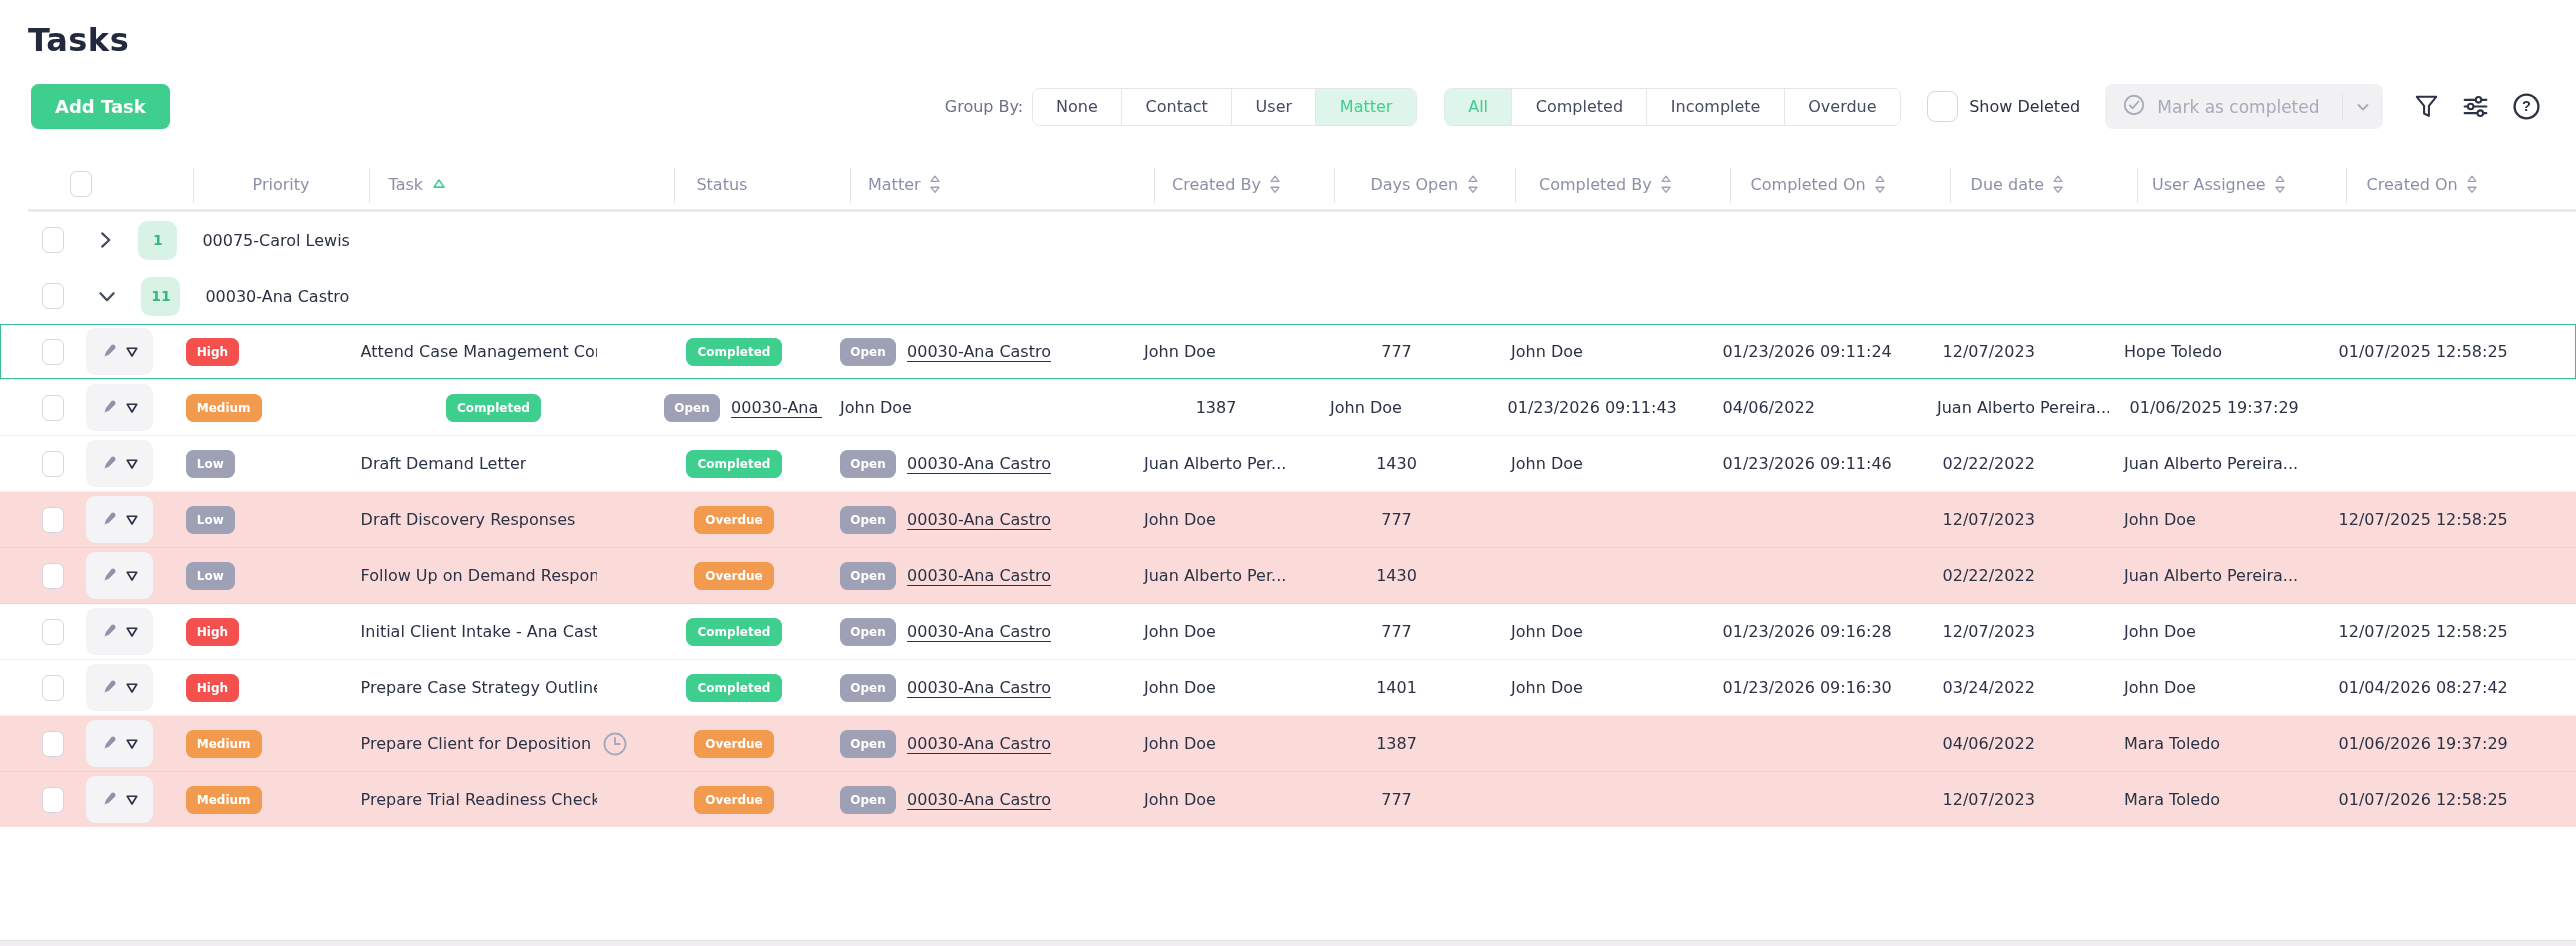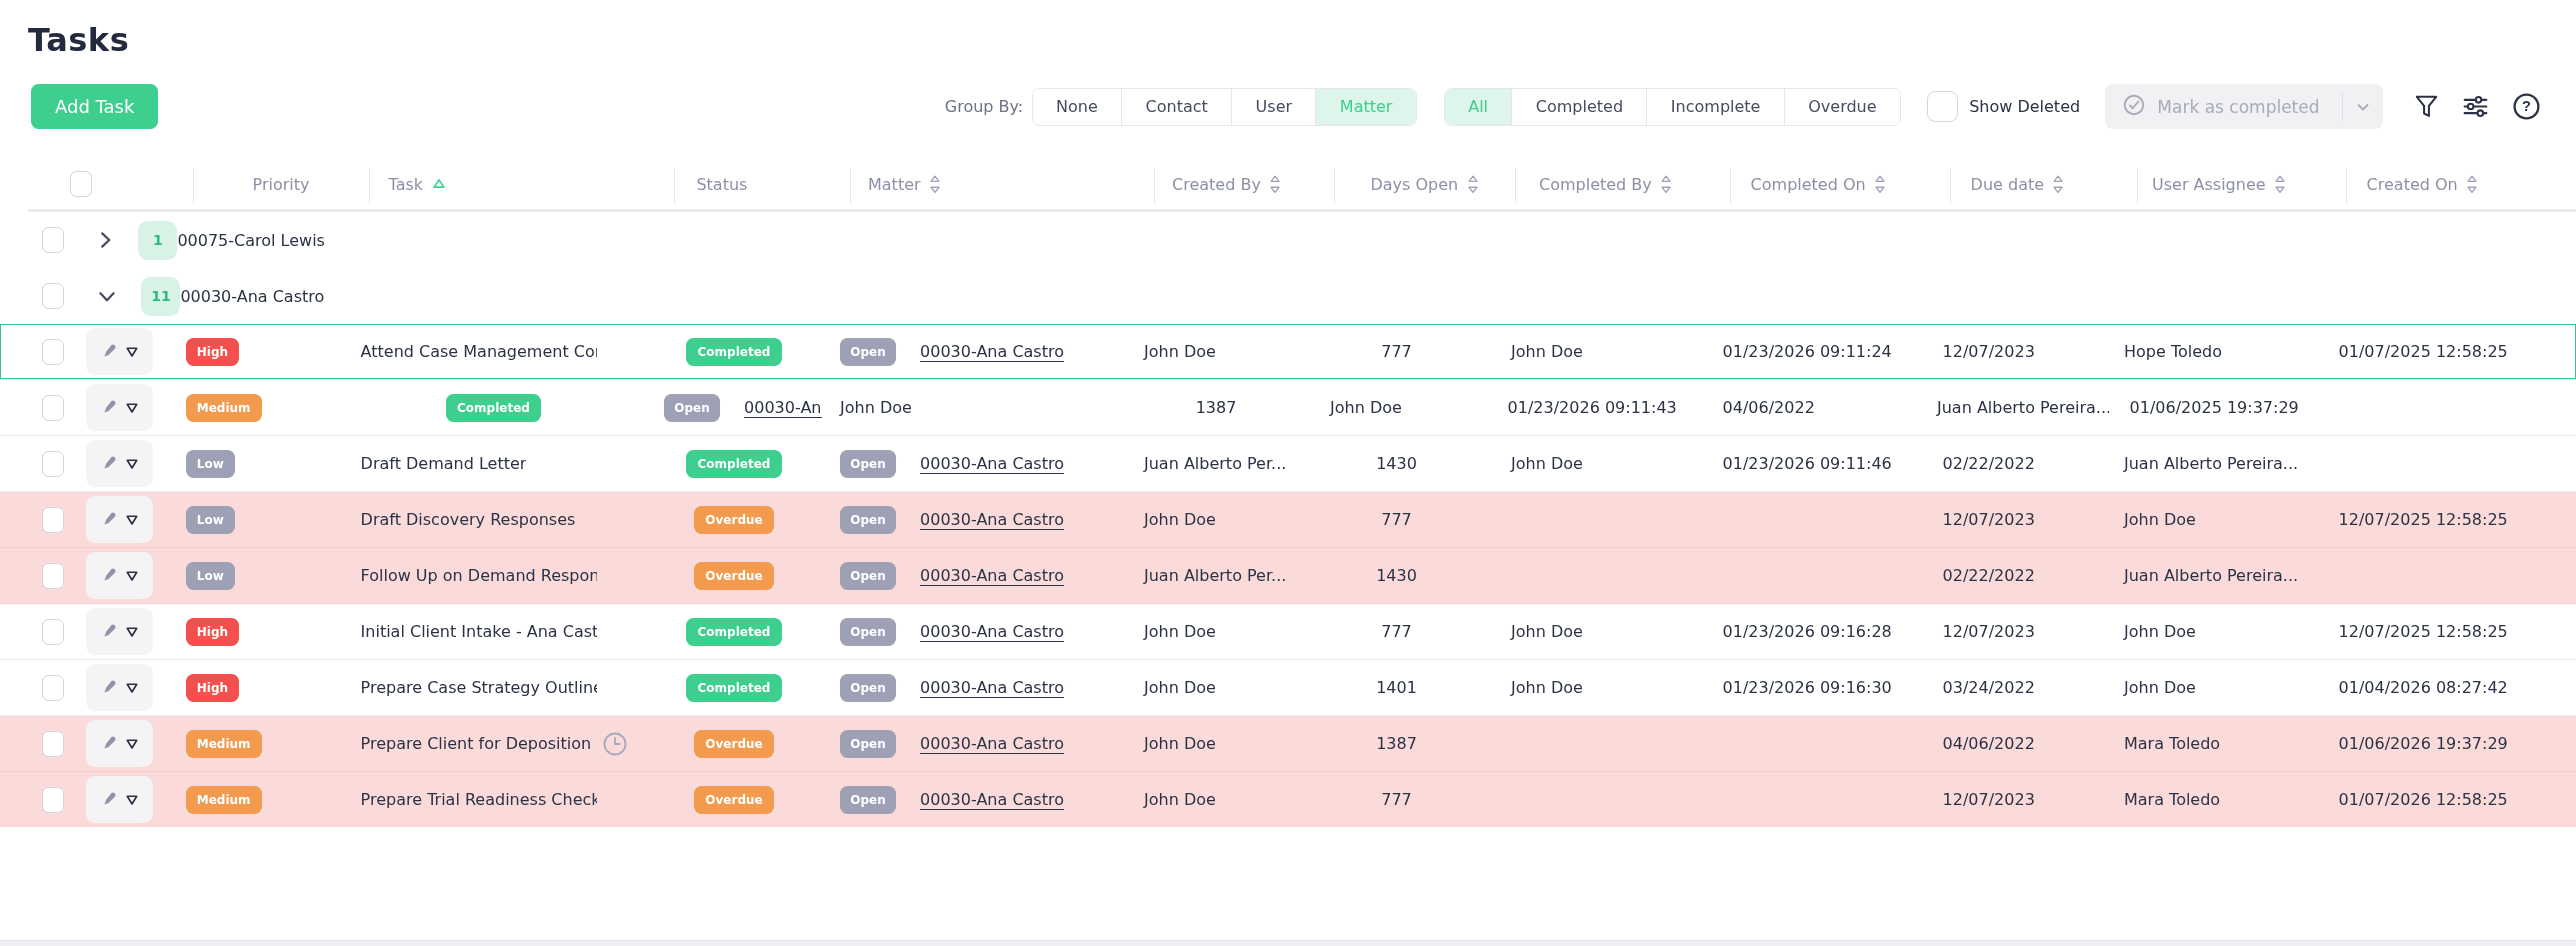--- a/index.html
+++ b/index.html
@@ -8,21 +8,21 @@
   :root{
     --green:#3ECF8E; --green-bg:#DDF5EA; --red:#F4504E; --orange:#F29B4E;
     --gray-badge:#9EA0B5; --pink:#FBDBDA; --sel:#3CBD96; --text:#2B3245;
     --muted:#8C90A6; --border:#EDEDF2; --seg-border:#E5E6EB;
     --count-bg:#D8F3E6; --count-text:#2FB77D; --disabled-bg:#F1F1F4; --disabled-text:#A7ABB9;
   }
   .topbar{ position:relative; height:159px; }
   .page-title{ position:absolute; left:28px; top:20.6px; font-size:32px; font-weight:bold; color:#232A3E; letter-spacing:0.5px;}
   .controls{ position:absolute; left:31px; right:34px; top:84px; height:45px; display:flex; align-items:center;}
   .btn-add{ height:45px; padding:0 24px; background:var(--green); color:#fff; border:none; border-radius:7.5px;
-    font-size:18px; font-weight:normal; font-family:inherit; display:flex; align-items:center;}
+    font-size:18px; font-weight:bold; font-family:inherit; display:flex; align-items:center;}
   .right-cluster{ margin-left:auto; display:flex; align-items:center;}
   .groupby-label{ font-size:16px; color:#6E7285; margin-right:8.4px;}
   .segmented{ display:flex; height:38px; border:0.9px solid var(--seg-border); border-radius:7.5px; overflow:hidden; background:#fff;}
   .seg-item{ display:flex; align-items:center; padding:0 23.4px; font-size:16px; color:#454B60; background:#fff;
     border:none; border-left:0.9px solid var(--seg-border); font-family:inherit; height:100%; white-space:nowrap;}
   .seg-item:first-child{ border-left:none;}
   .seg-item.selected{ background:var(--green-bg); color:var(--green);}
   .seg1{ margin-right:27px;} .seg2{ margin-right:26px;}
   .cb{ width:31px; height:31px; border:1.9px solid #D2D4DE; border-radius:8.4px; background:#fff; display:inline-block;}
   .show-deleted{ display:flex; align-items:center; margin-right:25px;}
@@ -39,32 +39,32 @@
   .thead{ display:grid; height:53px; align-items:center; border-bottom:3.7px solid #EAEAEF;margin-left:28px;}
   .th{ position:relative; display:flex; align-items:center; height:100%; font-size:16px; color:var(--muted); white-space:nowrap;}
   .th .sort{ margin-left:8.4px; display:flex; align-items:center;}
   .th:not(:first-child)::before{ content:""; position:absolute; left:0; top:9.4px; height:35px; width:0.9px; background:#E4E5EC;}
   .rowcb{ width:22.4px; height:26px; border:1.9px solid #D2D4DE; border-radius:6.5px; background:#fff; flex:none;}
   .tbody{ height:615px; overflow:hidden;}
   .grow{ height:56px; display:flex; align-items:center; padding-left:42px;}
   .grow .chev{ margin-left:34px; display:flex; align-items:center;}
   .grow .count{ margin-left:25px; min-width:39px; height:39px; padding:0 7.5px; border-radius:9.4px; background:var(--count-bg);
     color:var(--count-text); font-size:14px; font-weight:bold; display:flex; align-items:center; justify-content:center;}
-  .grow .glabel{ font-size:16px; color:var(--text);}
+  .grow .glabel{ margin-left:25px; font-size:16px; color:var(--text);}
   .trow{ position:relative; display:grid; height:56px; align-items:center; border-bottom:0.9px solid var(--border); background:#fff;}
   .trow.pink{ background:var(--pink); border-bottom-color:#F1D2D1;}
   .trow.selected::after{ content:""; position:absolute; inset:0; border:1.9px solid var(--sel); pointer-events:none;}
   .td{ display:flex; align-items:center; height:100%; font-size:16px; color:var(--text); white-space:nowrap; overflow:hidden;}
   .c-select{ padding-left:42px;}
   .actions{ margin-left:21.5px; width:67px; height:47px; background:#F4F3F6; border-radius:9.4px;
     display:flex; align-items:center; justify-content:center; gap:6.5px;}
   .abtn{ background:none; border:none; display:flex; align-items:center; padding:0;}
   .c-priority{ padding-left:20.6px;} .c-task{ padding-left:19.6px; position:relative;}
   .c-task .clock{ position:absolute; right:17px; top:50%; transform:translateY(-50%); display:flex;}
-  .c-status{ justify-content:center;} .c-matter{ padding-left:18px; gap:24px;}
+  .c-status{ justify-content:center;} .c-matter{ padding-left:18px; gap:11px;}
   .c-created_by{ padding-left:18px;} .c-days_open{ justify-content:center;}
   .c-completed_by{ padding-left:24px;} .c-completed_on{ padding-left:20.6px;}
   .c-due_date{ padding-left:20.6px;} .c-user_assignee{ padding-left:15px;} .c-created_on{ padding-left:20.6px;}
   .h-select{ padding-left:42px;} .h-priority,.h-days_open{ justify-content:center;}
   .h-task{ padding-left:19.6px;} .h-status{ padding-left:22.4px;} .h-matter{ padding-left:18px;}
   .h-created_by{ padding-left:18px;} .h-completed_by{ padding-left:24px;} .h-completed_on{ padding-left:20.6px;}
   .h-due_date{ padding-left:20.6px;} .h-user_assignee{ padding-left:15px;} .h-created_on{ padding-left:20.6px;}
   .badge{ display:inline-flex; align-items:center; justify-content:center; height:28px; border-radius:7.5px;
     color:#fff; font-size:12px; font-weight:bold; padding:0 11.2px; min-width:47px; flex:none;}
   .badge.high{ background:var(--red);} .badge.medium{ background:var(--orange);}

